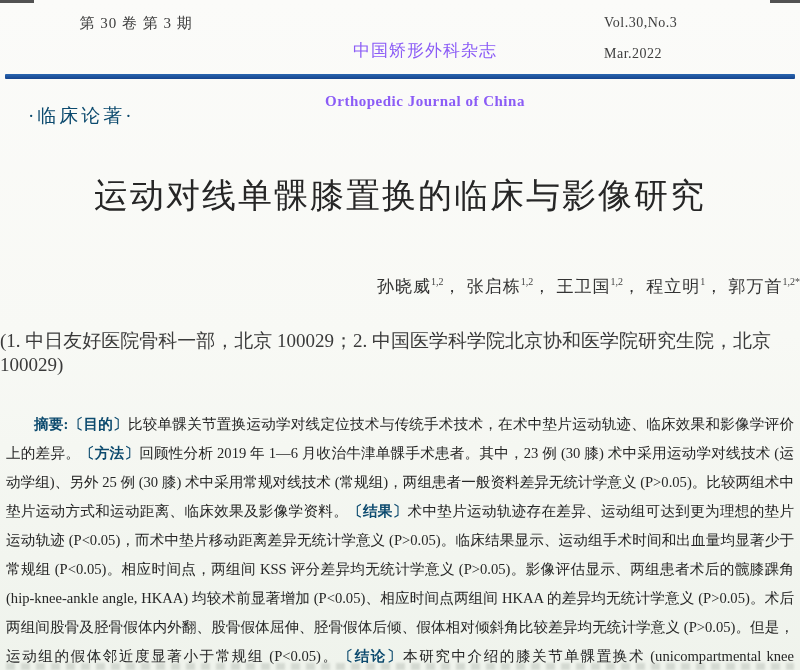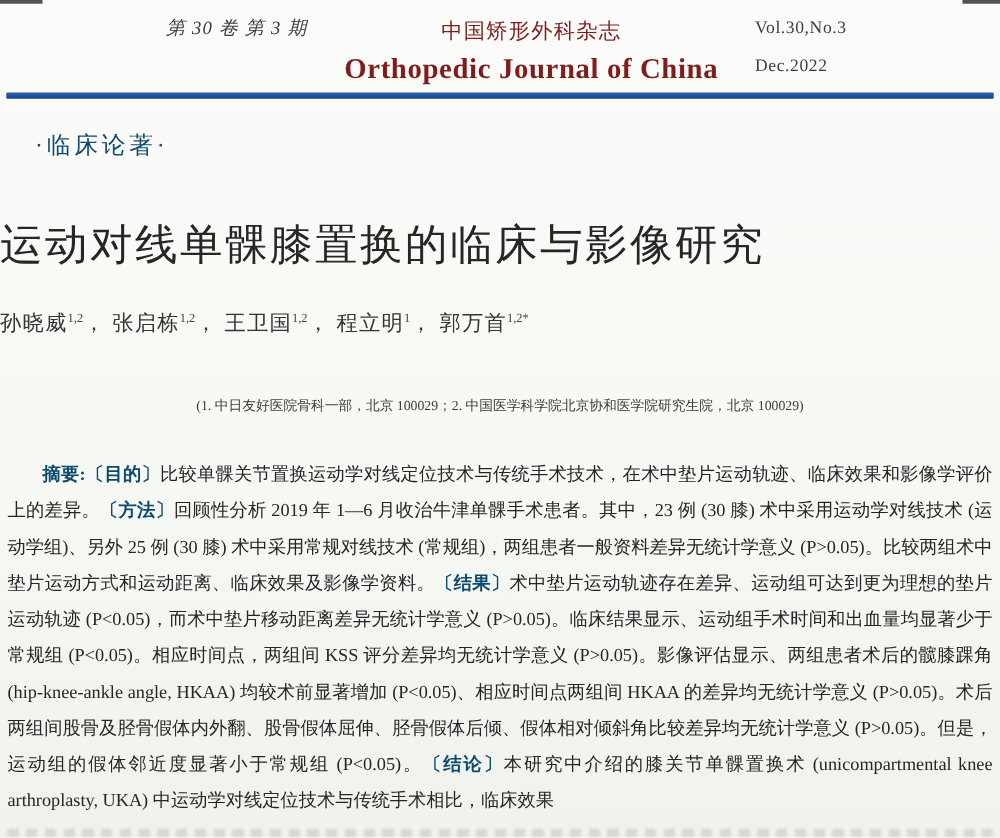--- a/index.html
+++ b/index.html
@@ -15,49 +15,49 @@
   .artifact{position:absolute;background:#1a1a1a;opacity:.75;}
   .artifact.tl{left:0;top:0;width:34px;height:3px;}
   .artifact.tr{right:0;top:0;width:30px;height:3px;}
 
   
   .jheader{
     display:flex;justify-content:space-between;align-items:stretch;
     padding:12px 26px 6px 26px;
   }
   .jh-col{display:flex;flex-direction:column;justify-content:space-between;height:52px;}
-  .jh-left{width:220px;text-align:right;font-style:italic;}
+  .jh-left{width:220px;text-align:center;}
   .jh-center{flex:1;text-align:center;}
   .jh-right{width:170px;text-align:left;}
   .jh-line{font-size:15px;color:#3d3d3d;letter-spacing:1px;line-height:1.5;}
-  .jh-center .jh-line{font-size:17px;color:#7f1d1d;}
-  .jh-center .jh-en{font-weight:bold;font-size:23px;letter-spacing:.5px;}
+  .jh-center .jh-line{font-size:17px;color:#8b5cf6;margin-top:26px;}
+  .jh-center .jh-en{font-weight:bold;font-size:15px;letter-spacing:.5px;}
   .jh-right .jh-line{font-size:14px;letter-spacing:.5px;}
 
   .rule{height:5px;margin:4px 5px 0 5px;border-radius:1px;
         background:linear-gradient(180deg,#2a66b0 0%,#16448d 100%);}
 
   
   .section-label{
     margin:24px 0 0 28px;
     font-size:19px;color:#0c4a6e;letter-spacing:3px;
   }
 
   
   .article-title{
-    margin-top:44px;
+    margin-top:44px;text-align:center;
     font-size:34px;color:#262626;letter-spacing:2px;font-weight:500;
   }
 
   
-  .authors{margin-top:28px;text-align:left;font-size:17px;color:#333;letter-spacing:1px;}
+  .authors{margin-top:56px;text-align:right;font-size:17px;color:#333;letter-spacing:1px;}
   .authors sup{font-size:10px;color:#444;letter-spacing:0;}
 
   
-  .affiliation{margin-top:47px;text-align:center;font-size:11px;color:#3a3a3a;}
+  .affiliation{margin-top:30px;text-align:left;font-size:19px;color:#3a3a3a;}
 
   
   .abstract{
     margin:34px 6px 0 6px;
     font-size:14.6px;line-height:29px;color:#252525;
     text-align:justify;text-indent:28px;
   }
   .abstract .b{font-weight:bold;color:#0c4a6e;}
 
   
@@ -79,21 +79,21 @@
   <div class="jheader">
     <div class="jh-col jh-left">
       <div class="jh-line">第 30 卷 第 3 期</div>
     </div>
     <div class="jh-col jh-center">
       <div class="jh-line">中国矫形外科杂志</div>
       <div class="jh-line jh-en">Orthopedic Journal of China</div>
     </div>
     <div class="jh-col jh-right">
       <div class="jh-line">Vol.30,No.3</div>
-      <div class="jh-line">Dec.2022</div>
+      <div class="jh-line">Mar.2022</div>
     </div>
   </div>
 
   <div class="rule"></div>
 
   <div class="section-label">·临床论著·</div>
 
   <h1 class="article-title">运动对线单髁膝置换的临床与影像研究</h1>
 
   <div class="authors">

